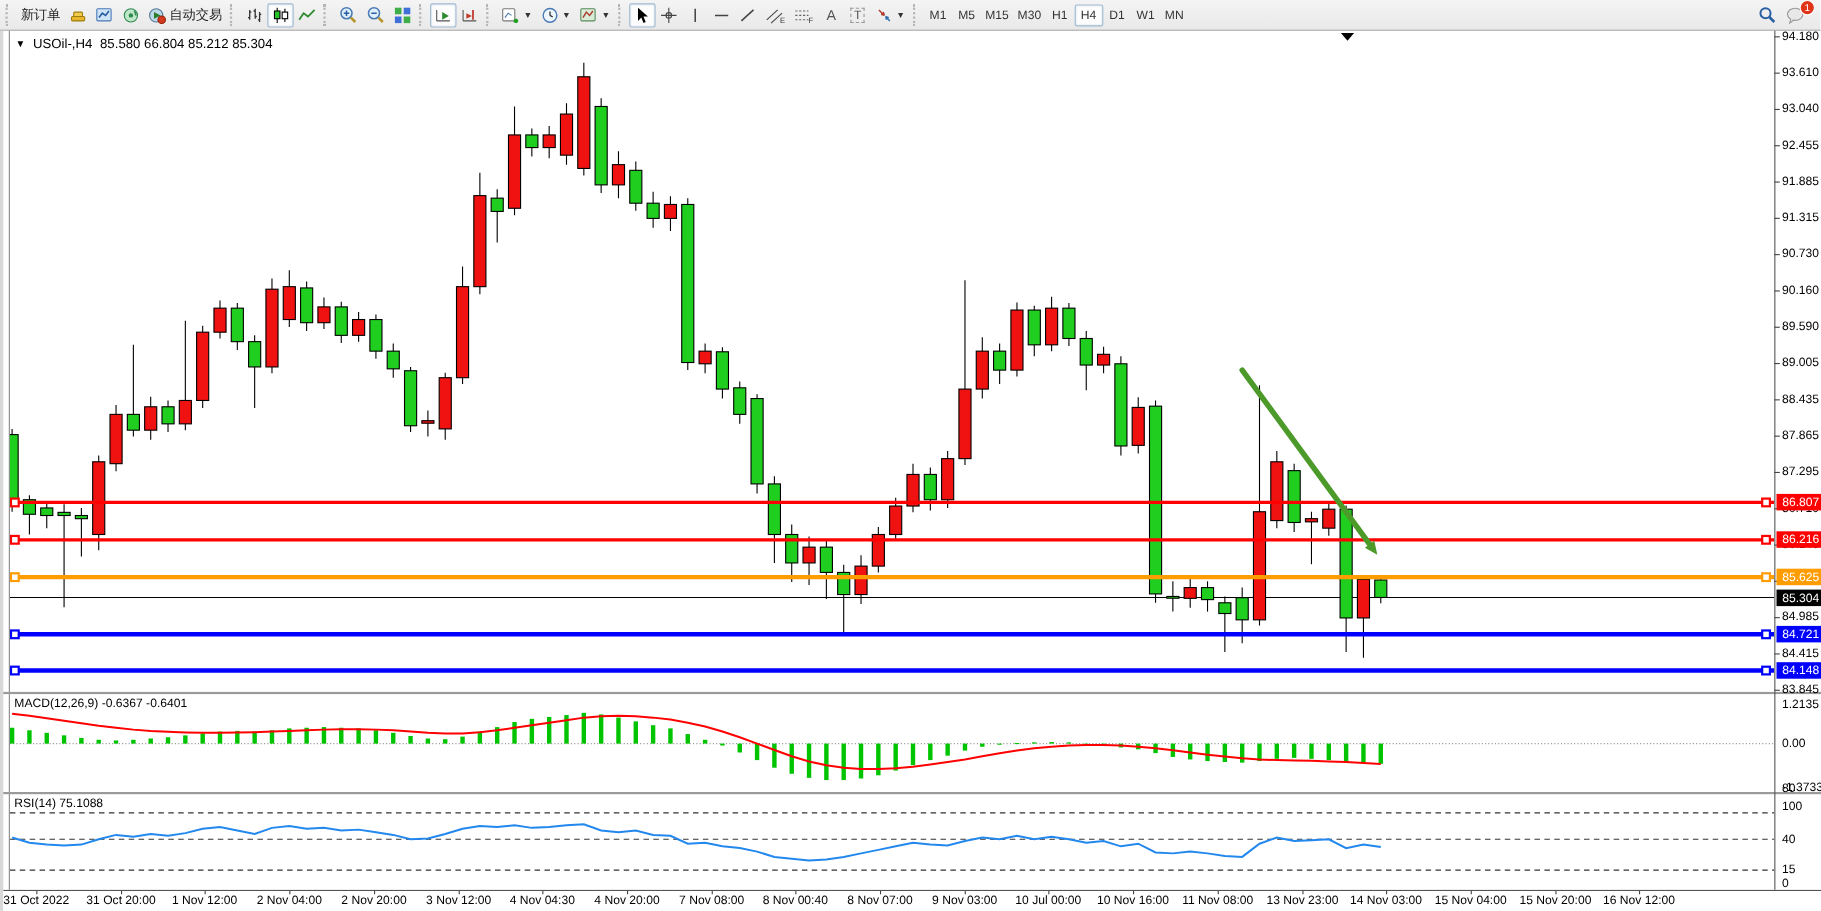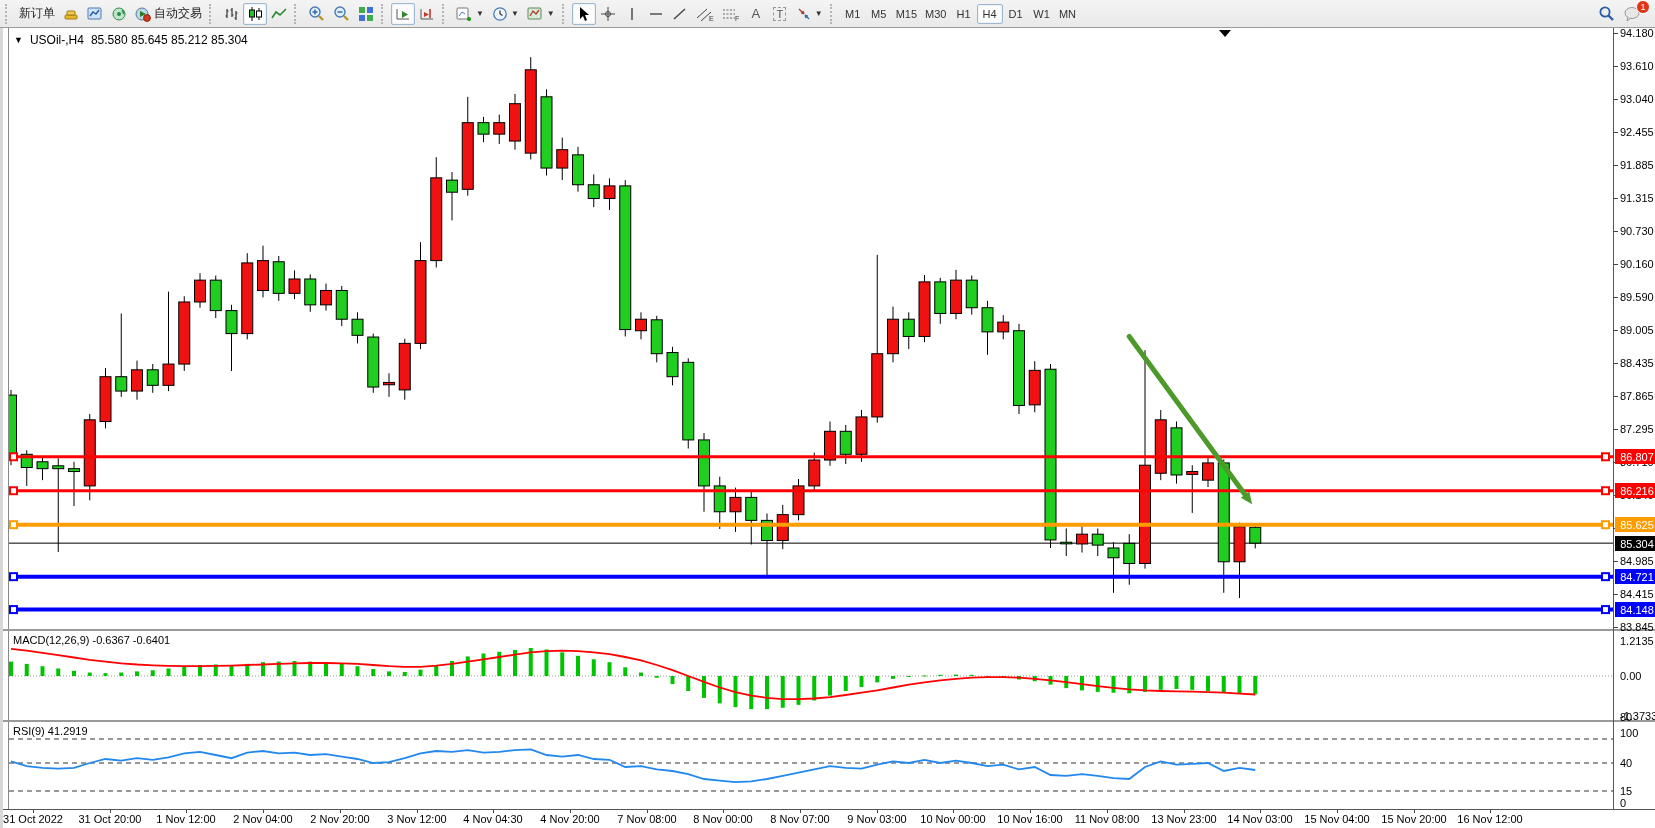--- a/index.html
+++ b/index.html
@@ -602,25 +602,25 @@
       <line x1="0" y1="68" x2="1604" y2="68" stroke="#333" stroke-width="1" stroke-dasharray="5,4"></line>
       <polyline points="2,38.4 17.75,43.2 33.5,44.8 49.25,45.6 65,44.8 80.75,40.0 96.5,36.0 112.25,37.6 128,35.2 143.75,36.8 159.5,34.4 175.25,30.4 191,28.8 206.75,32.0 222.5,35.2 238.25,29.6 254,28.0 269.75,30.4 285.5,29.6 301.25,32.0 317,31.2 332.75,33.6 348.5,36.0 364.25,40.0 380,39.2 395.75,35.2 411.5,30.4 427.25,28.0 443,28.8 458.75,27.2 474.5,29.6 490.25,28.8 506,27.2 521.75,26.4 537.5,32.0 553.25,33.6 569,32.0 584.75,36.0 600.5,36.8 616.25,44.0 632,43.2 647.75,46.4 663.5,48.0 679.25,51.2 695,56.0 710.75,57.6 726.5,59.2 742.25,58.4 758,56.0 773.75,52.8 789.5,49.6 805.25,46.4 821,43.2 836.75,44.8 852.5,45.6 868.25,41.6 884,38.4 899.75,40.0 915.5,36.8 931.25,40.0 947,37.6 962.75,40.0 978.5,43.2 994.25,41.6 1010,46.4 1025.75,44.0 1041.5,52.0 1057.25,52.8 1073,51.2 1088.75,52.8 1104.5,55.2 1120.25,56.0 1136,44.0 1151.75,38.4 1167.5,41.6 1183.25,40.8 1199,40.0 1214.75,48.0 1230.5,44.8 1246.25,47.0" fill="none" stroke="#2288ee" stroke-width="1.8"></polyline>
     </svg>
 
   <div class="pane-div" style="top:601px"></div>
   <div class="pane-div" style="top:692px"></div>
 
   <div id="chart-title">
     <span class="dd">▼</span>
     <span>USOil-,H4</span>
-    <span>85.580 85.645 85.212 85.304</span>
+    <span>85.580 66.804 85.212 85.304</span>
   </div>
 
   <div class="pane-label" style="top:606px">MACD(12,26,9) -0.6367 -0.6401</div>
-  <div class="pane-label" style="top:697px">RSI(9) 41.2919</div>
+  <div class="pane-label" style="top:697px">RSI(14) 75.1088</div>
 
   <div id="axis-border"></div>
   <div id="y-axis">
       <div class="ytickdash" style="top:5px"></div>
       <div class="ytick" style="top:-1px">94.180</div>
       <div class="ytickdash" style="top:38px"></div>
       <div class="ytick" style="top:32px">93.610</div>
       <div class="ytickdash" style="top:71px"></div>
       <div class="ytick" style="top:65px">93.040</div>
       <div class="ytickdash" style="top:104px"></div>
@@ -683,27 +683,27 @@
       <div class="xtick" style="left:337px">2 Nov 20:00</div>
       <div class="xtickdash" style="left:414px"></div>
       <div class="xtick" style="left:414px">3 Nov 12:00</div>
       <div class="xtickdash" style="left:490px"></div>
       <div class="xtick" style="left:490px">4 Nov 04:30</div>
       <div class="xtickdash" style="left:567px"></div>
       <div class="xtick" style="left:567px">4 Nov 20:00</div>
       <div class="xtickdash" style="left:644px"></div>
       <div class="xtick" style="left:644px">7 Nov 08:00</div>
       <div class="xtickdash" style="left:720px"></div>
-      <div class="xtick" style="left:720px">8 Nov 00:00</div>
+      <div class="xtick" style="left:720px">8 Nov 00:40</div>
       <div class="xtickdash" style="left:797px"></div>
       <div class="xtick" style="left:797px">8 Nov 07:00</div>
       <div class="xtickdash" style="left:874px"></div>
       <div class="xtick" style="left:874px">9 Nov 03:00</div>
       <div class="xtickdash" style="left:950px"></div>
-      <div class="xtick" style="left:950px">10 Nov 00:00</div>
+      <div class="xtick" style="left:950px">10 Jul 00:00</div>
       <div class="xtickdash" style="left:1027px"></div>
       <div class="xtick" style="left:1027px">10 Nov 16:00</div>
       <div class="xtickdash" style="left:1104px"></div>
       <div class="xtick" style="left:1104px">11 Nov 08:00</div>
       <div class="xtickdash" style="left:1181px"></div>
       <div class="xtick" style="left:1181px">13 Nov 23:00</div>
       <div class="xtickdash" style="left:1257px"></div>
       <div class="xtick" style="left:1257px">14 Nov 03:00</div>
       <div class="xtickdash" style="left:1334px"></div>
       <div class="xtick" style="left:1334px">15 Nov 04:00</div>

